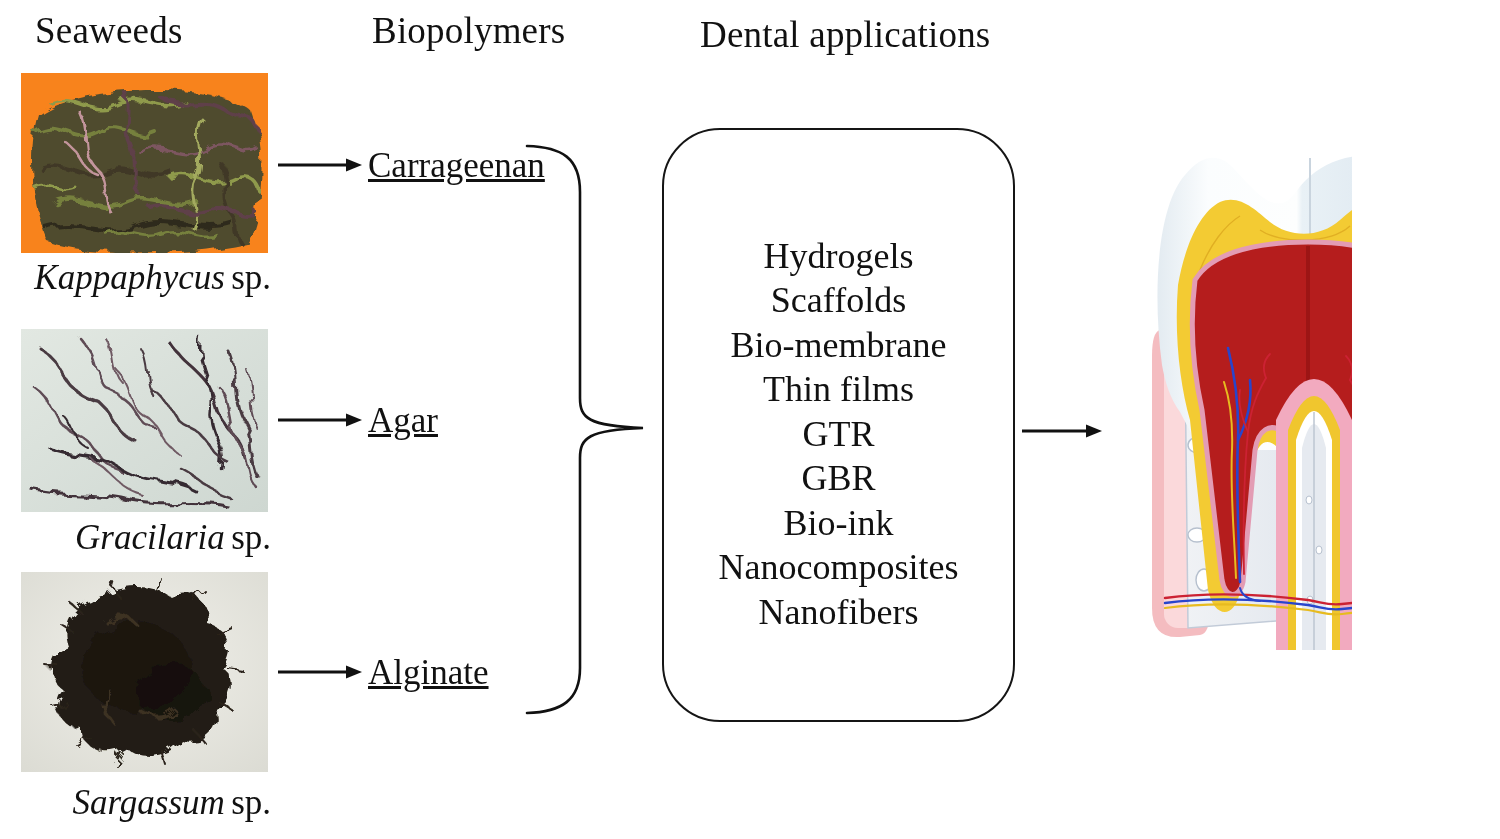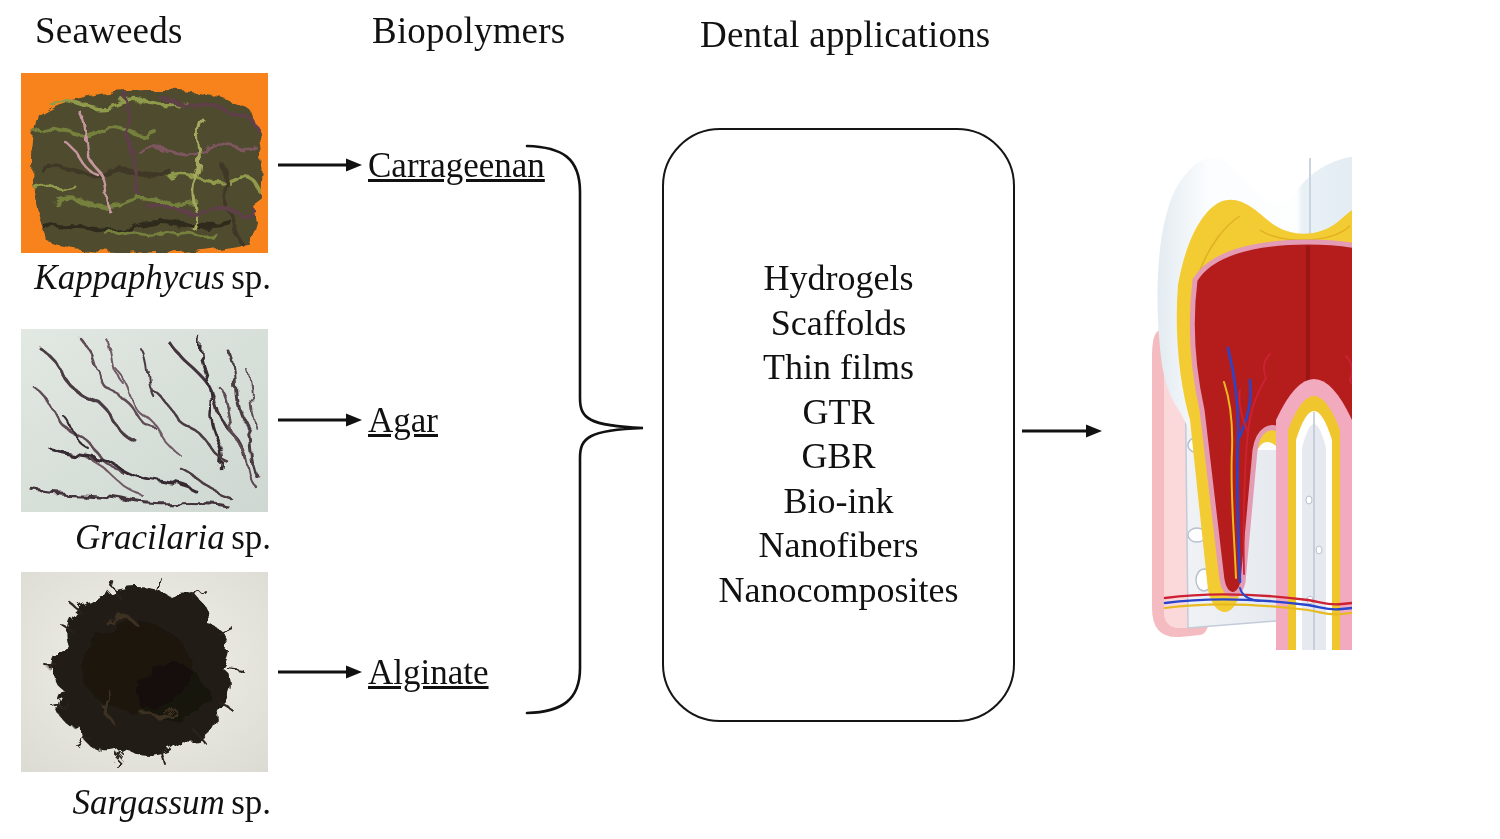--- a/index.html
+++ b/index.html
@@ -167,26 +167,27 @@
         <line x1="1022" y1="431" x2="1086" y2="431"></line>
         <path d="M1086,424.5 L1102,431 L1086,437.5 Z" stroke="none"></path>
       </g>
     </g>
     <path d="M527,146 C562,147 580,158 580,192 L580,398 C580,418 588,426 643,428 C588,430 580,438 580,458 L580,668 C580,700 562,712 527,713" fill="none" stroke="#111" stroke-width="2.6" stroke-linecap="round"></path>
   </svg>
 
   <div class="appbox">
     <div class="item">Hydrogels</div>
     <div class="item">Scaffolds</div>
+    <div class="item">Bio-membrane</div>
     <div class="item">Thin films</div>
     <div class="item">GTR</div>
     <div class="item">GBR</div>
     <div class="item">Bio-ink</div>
+    <div class="item">Nanocomposites</div>
     <div class="item">Nanofibers</div>
-    <div class="item">Nanocomposites</div>
   </div>
 
   <div class="tooth">
     <svg width="336" height="515" viewBox="0 0 336 515" aria-hidden="true">
       <defs>
         <linearGradient id="enamelG" x1="0" y1="0" x2="1" y2="0">
           <stop offset="0" stop-color="#E3EBF1"></stop>
             <stop offset="0.18" stop-color="#FBFDFE"></stop>
           <stop offset="0.49" stop-color="#FDFEFE"></stop>
             <stop offset="0.51" stop-color="#E9F1F6"></stop>

